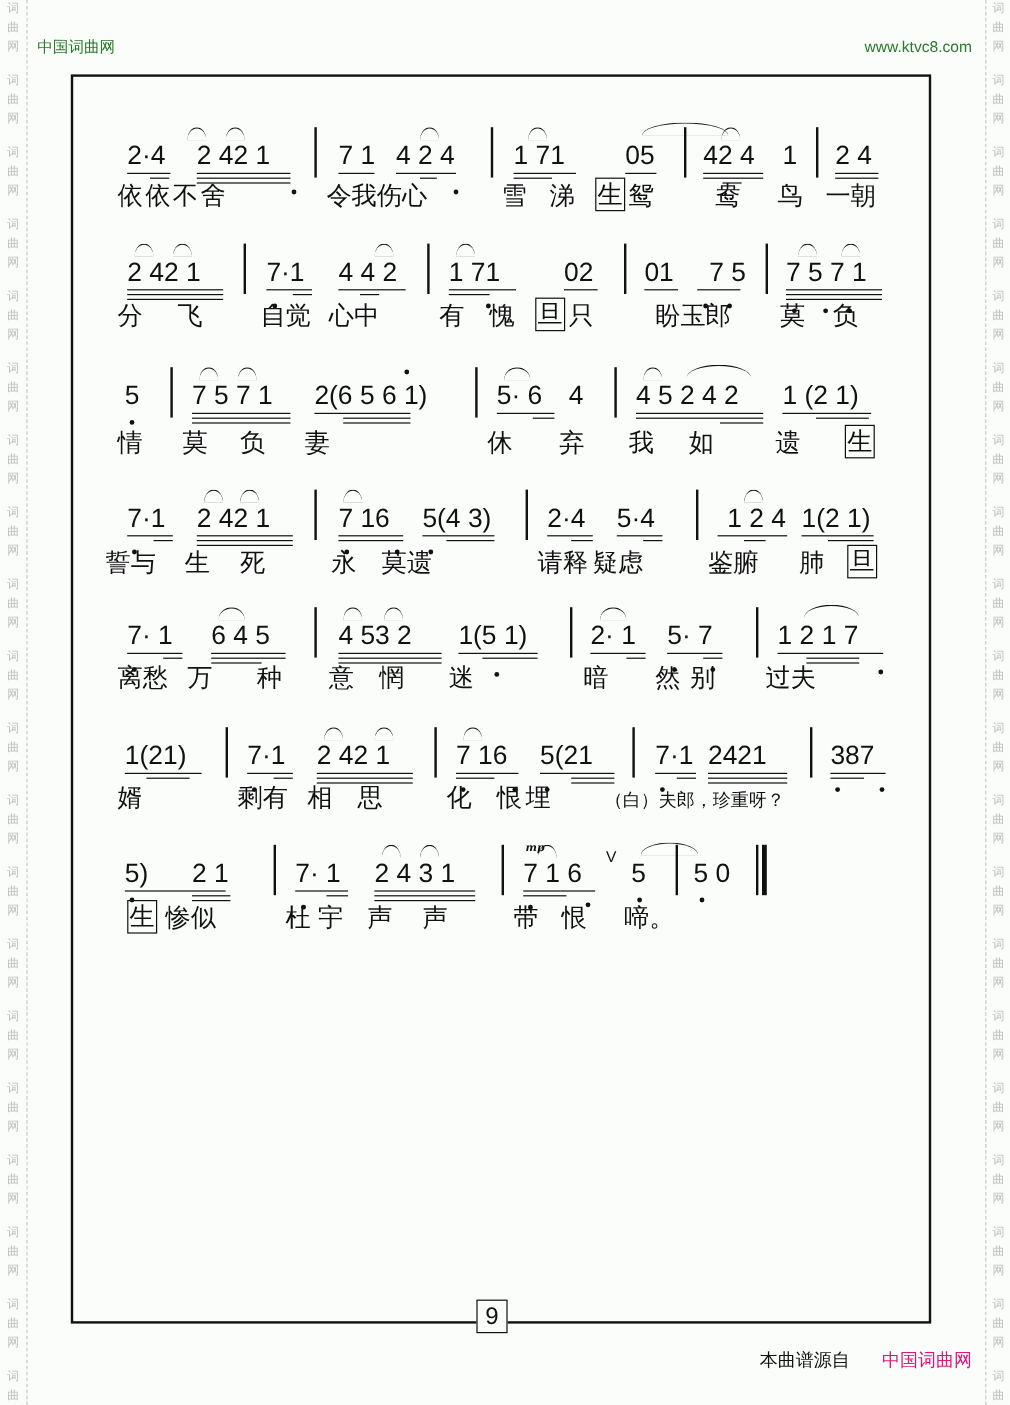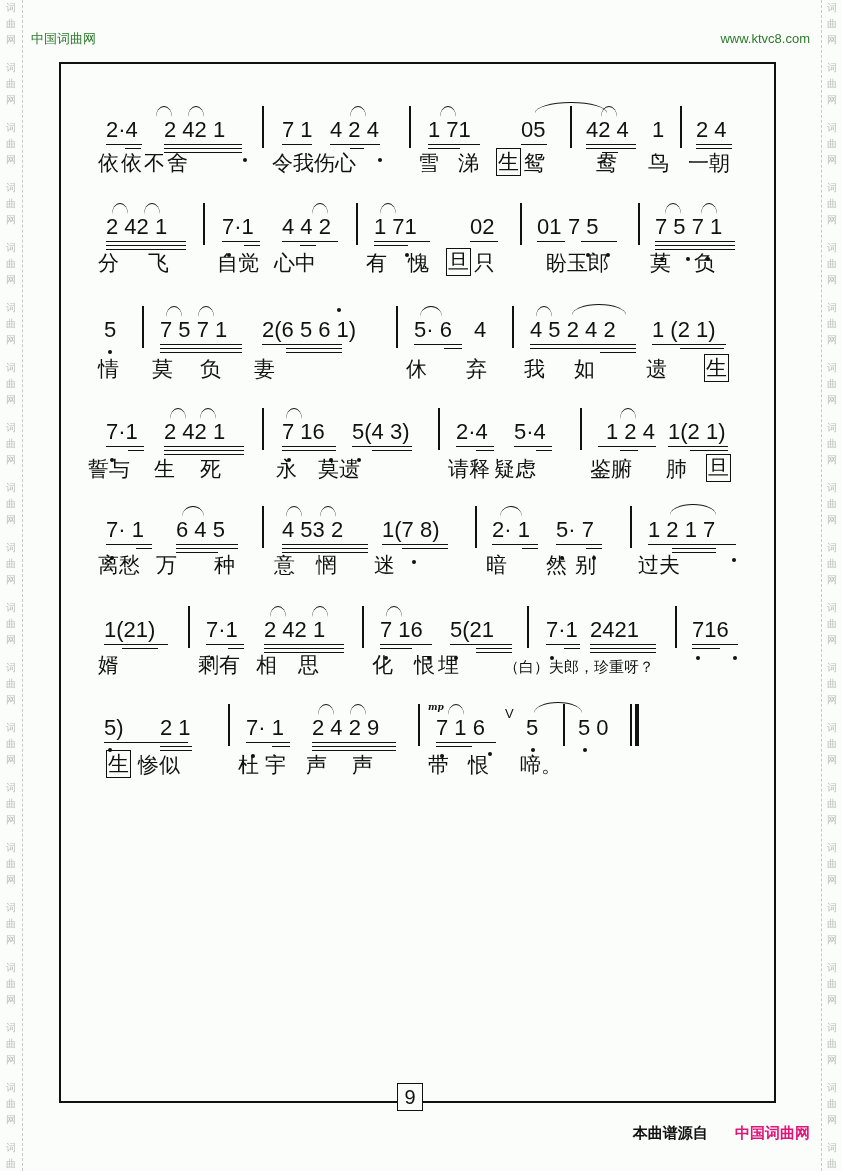--- a/index.html
+++ b/index.html
@@ -9,21 +9,21 @@
   .margin-strip.left { left:0; border-right:1px dashed #c8c8c8; }
   .margin-strip.right { right:0; width:20px; border-left:1px dashed #c8c8c8; }
   .wm { display:flex; flex-direction:column; align-items:center; font-size:10px; color:#bdbdbd; line-height:16px; padding-top:0; }
   .wm span { display:block; }
   .wm .gap { height:12px; }
   .hdr-left { position:absolute; left:31px; top:30px; font-size:13px; color:#2a7a2a; }
   .hdr-right { position:absolute; right:32px; top:31px; font-size:13px; color:#2a7a2a; font-family:"Liberation Sans", sans-serif; }
   .frame { position:absolute; left:59px; top:62px; width:713px; height:1037px; border:2px solid #111; }
   .page-num { position:absolute; left:397px; top:1083px; width:24px; height:26px; border:1px solid #111; background:#fbfdfb;
               font-family:"Liberation Sans", sans-serif; font-size:20px; text-align:center; line-height:26px; }
-  .footer { position:absolute; right:32px; top:1124px; font-size:15px; font-weight:bold;text-align:right; }
+  .footer { position:absolute; right:32px; top:1124px; font-size:15px; font-weight:normal;text-align:right; }
   .footer .src { color:#111; margin-right:22px; }
   .footer .brand { color:#e0157a; }
 
   .line { position:absolute; left:0; width:842px; }
   .n { position:absolute; font-family:"Liberation Sans", sans-serif; font-size:22px; line-height:24px; white-space:pre; }
   .bar { position:absolute; width:2px; height:42px; background:#111; }
   .dbl { position:absolute; width:6px; height:42px; border-left:2px solid #111; }
   .dbl::after{ content:""; position:absolute; left:3px; top:0; width:4px; height:42px; background:#111; }
   .ul { position:absolute; height:0; border-top:1.6px solid #111; }
   .dot { position:absolute; width:4px; height:4px; border-radius:50%; background:#111; }
@@ -269,21 +269,21 @@
 <div class="line" style="top:215px;">
   <span class="n" style="left:106px">2 42 1</span>
   <div class="bar" style="left:203px;top:-12px"></div>
   <span class="n" style="left:222px">7·1</span>
   <span class="n" style="left:282px">4 4 2</span>
   <div class="bar" style="left:356px;top:-12px"></div>
   <span class="n" style="left:374px">1 71</span>
   <span class="n" style="left:470px">02</span>
   <div class="bar" style="left:520px;top:-12px"></div>
   <span class="n" style="left:537px">01</span>
-  <span class="n" style="left:568px">7 5</span>
+  <span class="n" style="left:591px">7 5</span>
   <div class="bar" style="left:638px;top:-12px"></div>
   <span class="n" style="left:655px">7 5 7 1</span>
   <div class="ul" style="left:106px;top:26px;width:80px"></div>
   <div class="ul" style="left:106px;top:30px;width:80px"></div>
   <div class="ul" style="left:106px;top:34px;width:80px"></div>
   <div class="ul" style="left:222px;top:26px;width:38px"></div>
   <div class="ul" style="left:244px;top:30px;width:16px"></div>
   <div class="ul" style="left:282px;top:26px;width:56px"></div>
   <div class="ul" style="left:300px;top:30px;width:16px"></div>
   <div class="ul" style="left:374px;top:26px;width:56px"></div>
@@ -416,21 +416,21 @@
   <span class="lyr" style="left:590px">鉴腑</span>
   <span class="lyr" style="left:666px">肺</span>
   <span class="lyr boxed" style="left:706px;top:-2px">旦</span>
 </div>
 
 <div class="line" style="top:518px;">
   <span class="n" style="left:106px">7· 1</span>
   <span class="n" style="left:176px">6 4 5</span>
   <div class="bar" style="left:262px;top:-12px"></div>
   <span class="n" style="left:282px">4 53 2</span>
-  <span class="n" style="left:382px">1(7 8)</span>
+  <span class="n" style="left:382px">1(5 1)</span>
   <div class="bar" style="left:475px;top:-12px"></div>
   <span class="n" style="left:492px">2· 1</span>
   <span class="n" style="left:556px">5· 7</span>
   <div class="bar" style="left:630px;top:-12px"></div>
   <span class="n" style="left:648px">1 2 1 7</span>
   <div class="ul" style="left:106px;top:26px;width:46px"></div>
   <div class="ul" style="left:136px;top:30px;width:16px"></div>
   <div class="ul" style="left:176px;top:26px;width:62px"></div>
   <div class="ul" style="left:176px;top:30px;width:62px"></div>
   <div class="ul" style="left:176px;top:34px;width:42px"></div>
@@ -474,21 +474,21 @@
   <div class="bar" style="left:188px;top:-12px"></div>
   <span class="n" style="left:206px">7·1</span>
   <span class="n" style="left:264px">2 42 1</span>
   <div class="bar" style="left:362px;top:-12px"></div>
   <span class="n" style="left:380px">7 16</span>
   <span class="n" style="left:450px">5(21</span>
   <div class="bar" style="left:527px;top:-12px"></div>
   <span class="n" style="left:546px">7·1</span>
   <span class="n" style="left:590px">2421</span>
   <div class="bar" style="left:675px;top:-12px"></div>
-  <span class="n" style="left:692px">716</span>
+  <span class="n" style="left:692px">387</span>
   <div class="ul" style="left:104px;top:26px;width:64px"></div>
   <div class="ul" style="left:122px;top:30px;width:36px"></div>
   <div class="ul" style="left:206px;top:26px;width:38px"></div>
   <div class="ul" style="left:228px;top:30px;width:16px"></div>
   <div class="ul" style="left:264px;top:26px;width:80px"></div>
   <div class="ul" style="left:264px;top:30px;width:80px"></div>
   <div class="ul" style="left:264px;top:34px;width:80px"></div>
   <div class="ul" style="left:380px;top:26px;width:52px"></div>
   <div class="ul" style="left:380px;top:30px;width:32px"></div>
   <div class="ul" style="left:450px;top:26px;width:62px"></div>
@@ -520,23 +520,23 @@
   <span class="lyr" style="left:372px">化</span>
   <span class="lyr" style="left:414px;letter-spacing:3px">恨埋</span>
   <span class="spoken" style="left:504px;top:6px">（白）夫郎，珍重呀？</span>
 </div>
 
 <div class="line" style="top:716px;">
   <span class="n" style="left:104px">5)</span>
   <span class="n" style="left:160px">2 1</span>
   <div class="bar" style="left:228px;top:-12px"></div>
   <span class="n" style="left:246px">7· 1</span>
-  <span class="n" style="left:312px">2 4 2 9</span>
+  <span class="n" style="left:312px">2 4 3 1</span>
   <div class="bar" style="left:418px;top:-12px"></div>
-  <span class="mp" style="left:428px;top:-14px">mp</span>
+  <span class="mp" style="left:438px;top:-14px">mp</span>
   <span class="n" style="left:436px">7 1 6</span>
   <span class="breath" style="left:505px;top:-10px">V</span>
   <span class="n" style="left:526px">5</span>
   <div class="bar" style="left:563px;top:-12px"></div>
   <span class="n" style="left:578px">5 0</span>
   <div class="dbl" style="left:630px;top:-12px"></div>
   <div class="ul" style="left:104px;top:26px;width:84px"></div>
   <div class="ul" style="left:160px;top:30px;width:32px"></div>
   <div class="ul" style="left:160px;top:34px;width:32px"></div>
   <div class="ul" style="left:246px;top:26px;width:44px"></div>

